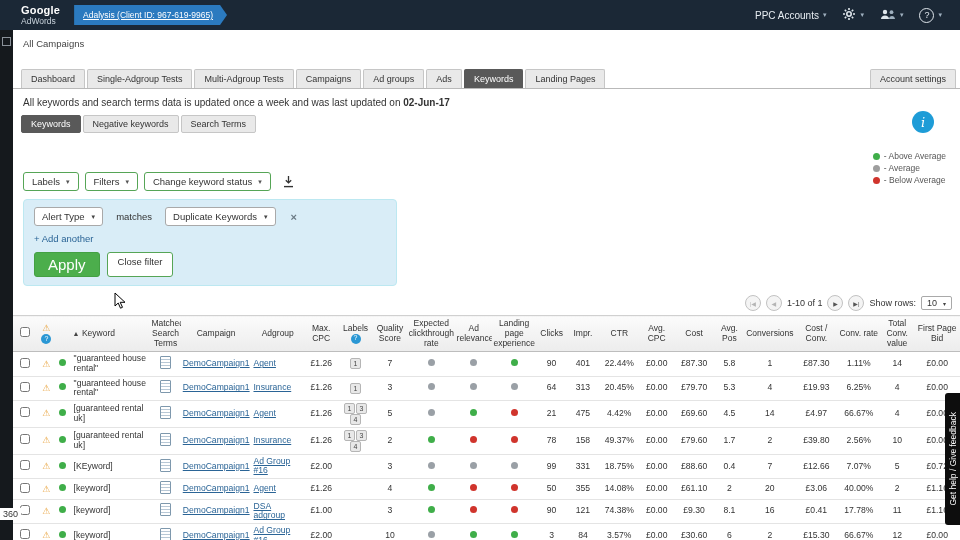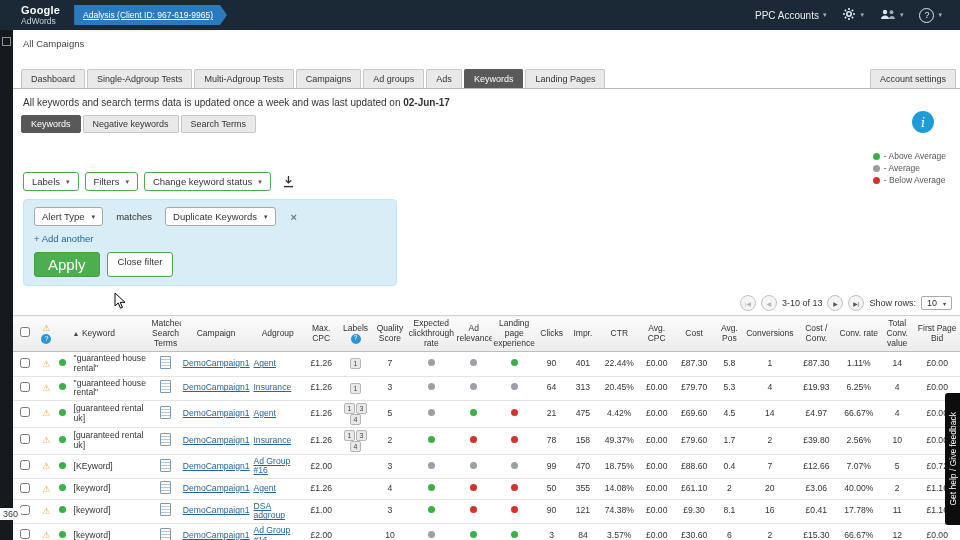--- a/index.html
+++ b/index.html
@@ -228,21 +228,21 @@
     <div class="f-add">+ Add another</div>
     <div class="f-actions">
       <div class="btn-apply">Apply</div>
       <div class="btn-close">Close filter</div>
     </div>
   </div>
 
   <div class="pager">
     <span class="pbtn disabled">|◀</span>
     <span class="pbtn disabled">◀</span>
-    <span>3-10 of 13</span>
+    <span>1-10 of 1</span>
     <span class="pbtn">▶</span>
     <span class="pbtn">▶|</span>
     <span>Show rows:</span>
     <span class="rows-select">
       <span>10</span>
       <span class="caret">▾</span>
     </span>
   </div>
 
   <table>
@@ -413,21 +413,21 @@
           <td><span class="doc"></span></td>
           <td class="c-left"><span class="lnk">DemoCampaign1</span></td>
           <td class="c-left"><span class="lnk">Ad Group #16</span></td>
           <td>£2.00</td>
           <td></td>
           <td>3</td>
           <td><span class="rdot rdot-gray"></span></td>
           <td><span class="rdot rdot-gray"></span></td>
           <td><span class="rdot rdot-gray"></span></td>
           <td>99</td>
-          <td>470</td>
+          <td>331</td>
           <td>18.75%</td>
           <td>£0.00</td>
           <td>£88.60</td>
           <td>0.4</td>
           <td>7</td>
           <td>£12.66</td>
           <td>7.07%</td>
           <td>5</td>
           <td>£0.72</td>
         </tr>

